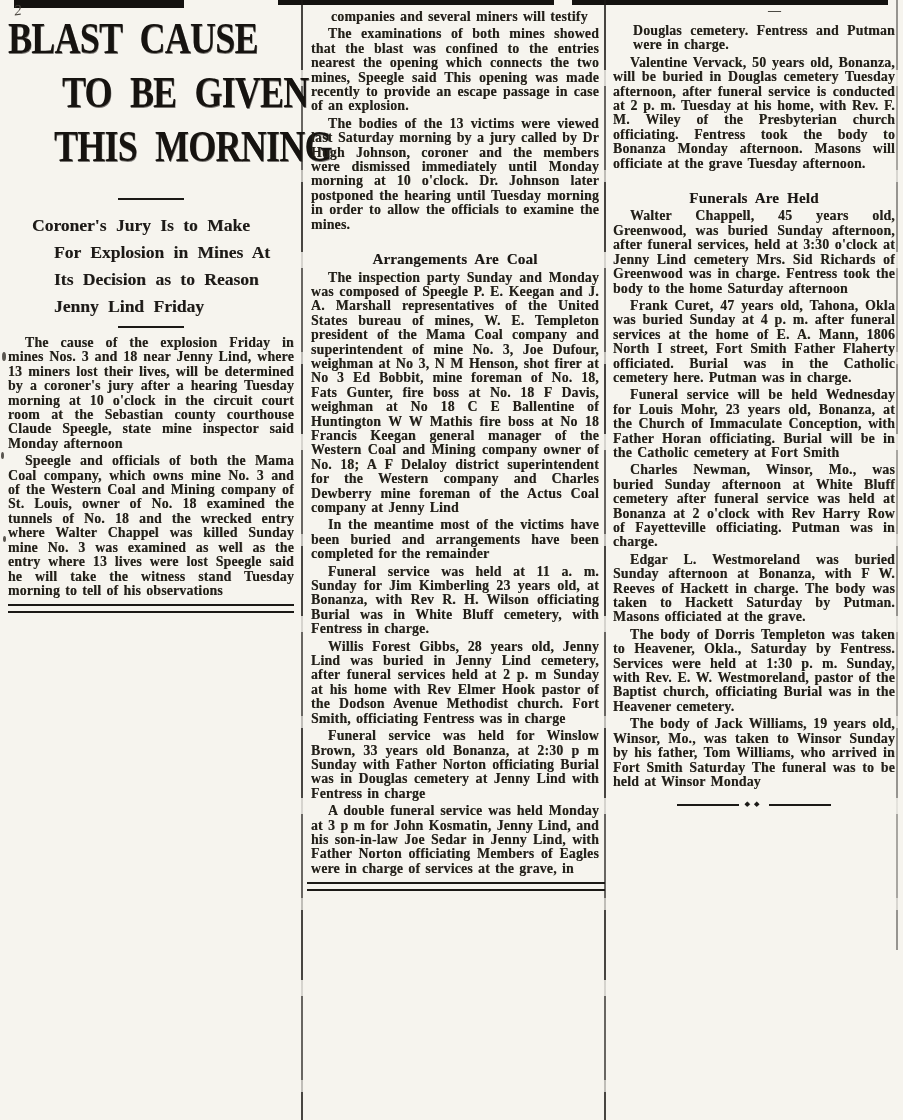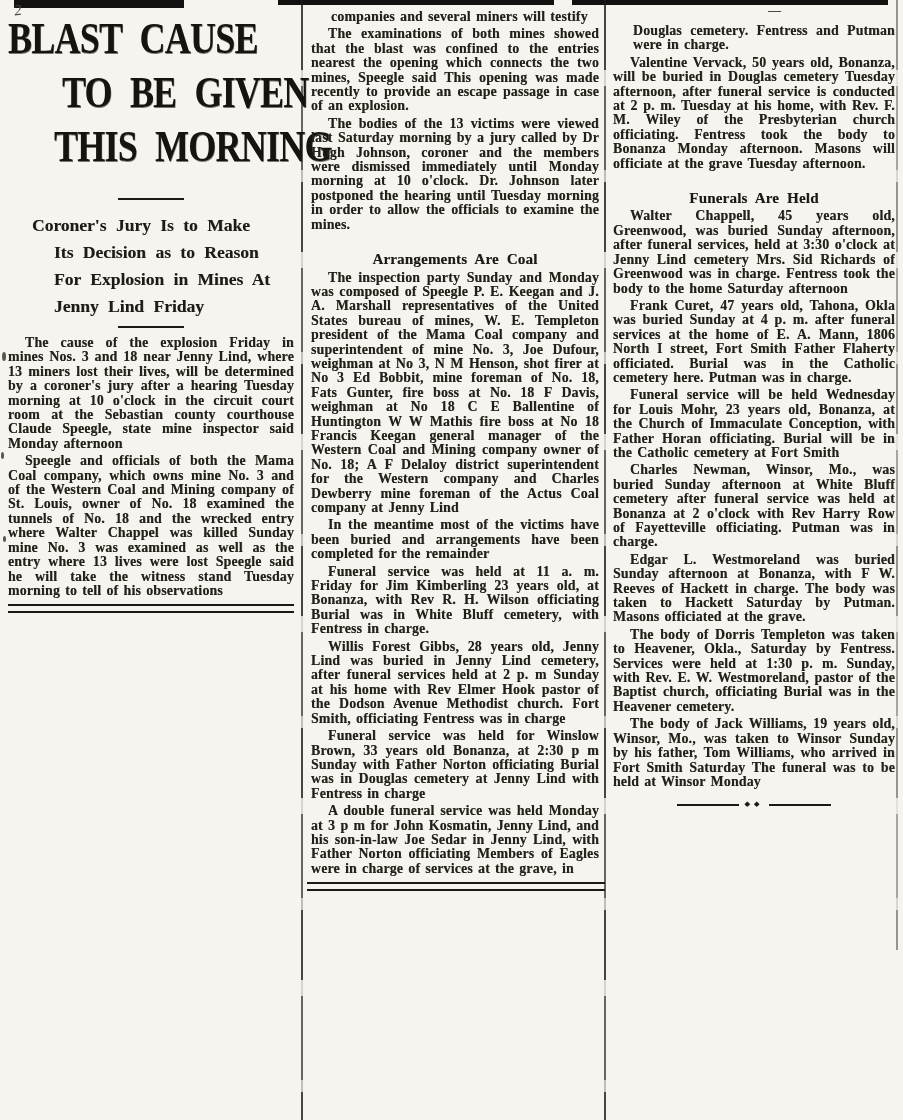--- a/index.html
+++ b/index.html
@@ -86,41 +86,41 @@
   <div class="vrule" style="left:896px;top:0;height:950px;opacity:.55;"></div>
 
   <div class="hl" style="left:8px;top:16px;">BLAST CAUSE</div>
   <div class="hl" style="left:62px;top:70px;">TO BE GIVEN</div>
   <div class="hl" style="left:54px;top:124px;">THIS MORNING</div>
 
   <div class="small-rule" style="left:118px;top:198px;width:66px;"></div>
 
   <div class="deck">
     <div>Coroner's Jury Is to Make</div>
+    <div class="cont">For Explosion in Mines At</div>
     <div class="cont">Its Decision as to Reason</div>
-    <div class="cont">For Explosion in Mines At</div>
     <div class="cont">Jenny Lind Friday</div>
   </div>
 
   <div class="small-rule" style="left:118px;top:326px;width:66px;"></div>
 
   <div class="col" style="left:8px;top:336px;width:286px;">
     <p>The cause of the explosion Friday in mines Nos. 3 and 18 near Jenny Lind, where 13 miners lost their lives, will be determined by a coroner's jury after a hearing Tuesday morning at 10 o'clock in the circuit court room at the Sebastian county courthouse Claude Speegle, state mine inspector said Monday afternoon</p>
     <p>Speegle and officials of both the Mama Coal company, which owns mine No. 3 and of the Western Coal and Mining company of St. Louis, owner of No. 18 examined the tunnels of No. 18 and the wrecked entry where Walter Chappel was killed Sunday mine No. 3 was examined as well as the entry where 13 lives were lost Speegle said he will take the witness stand Tuesday morning to tell of his observations</p>
     <div class="double-rule" style="margin-top:6px;"></div>
   </div>
 
   <div class="col" style="left:311px;top:10px;width:288px;">
     <p class="noind">companies and several miners will testify</p>
     <p>The examinations of both mines showed that the blast was confined to the entries nearest the opening which connects the two mines, Speegle said This opening was made recently to provide an escape passage in case of an explosion.</p>
     <p>The bodies of the 13 victims were viewed last Saturday morning by a jury called by Dr Hugh Johnson, coroner and the members were dismissed immediately until Monday morning at 10 o'clock. Dr. Johnson later postponed the hearing until Tuesday morning in order to allow the officials to examine the mines.</p>
     <div class="subhead">Arrangements Are Coal</div>
     <p>The inspection party Sunday and Monday was composed of Speegle P. E. Keegan and J. A. Marshall representatives of the United States bureau of mines, W. E. Templeton president of the Mama Coal company and superintendent of mine No. 3, Joe Dufour, weighman at No 3, N M Henson, shot firer at No 3 Ed Bobbit, mine foreman of No. 18, Fats Gunter, fire boss at No. 18 F Davis, weighman at No 18 C E Ballentine of Huntington W W Mathis fire boss at No 18 Francis Keegan general manager of the Western Coal and Mining company owner of No. 18; A F Delaloy district superintendent for the Western company and Charles Dewberry mine foreman of the Actus Coal company at Jenny Lind</p>
     <p>In the meantime most of the victims have been buried and arrangements have been completed for the remainder</p>
-    <p>Funeral service was held at 11 a. m. Friday for Jim Kimberling 23 years old, at Bonanza, with Rev R. H. Wilson officiating Burial was in White Bluff cemetery, with Fentress in charge.</p>
+    <p>Funeral service was held at 11 a. m. Sunday for Jim Kimberling 23 years old, at Bonanza, with Rev R. H. Wilson officiating Burial was in White Bluff cemetery, with Fentress in charge.</p>
     <p>Willis Forest Gibbs, 28 years old, Jenny Lind was buried in Jenny Lind cemetery, after funeral services held at 2 p. m Sunday at his home with Rev Elmer Hook pastor of the Dodson Avenue Methodist church. Fort Smith, officiating Fentress was in charge</p>
     <p>Funeral service was held for Winslow Brown, 33 years old Bonanza, at 2:30 p m Sunday with Father Norton officiating Burial was in Douglas cemetery at Jenny Lind with Fentress in charge</p>
     <p>A double funeral service was held Monday at 3 p m for John Kosmatin, Jenny Lind, and his son-in-law Joe Sedar in Jenny Lind, with Father Norton officiating Members of Eagles were in charge of services at the grave, in</p>
     <div class="double-rule" style="margin:6px -6px 0 -4px;"></div>
   </div>
 
   <div class="col" style="left:613px;top:24px;width:282px;">
     <p class="noind">Douglas cemetery. Fentress and Putman were in charge.</p>
     <p>Valentine Vervack, 50 years old, Bonanza, will be buried in Douglas cemetery Tuesday afternoon, after funeral service is conducted at 2 p. m. Tuesday at his home, with Rev. F. M. Wiley of the Presbyterian church officiating. Fentress took the body to Bonanza Monday afternoon. Masons will officiate at the grave Tuesday afternoon.</p>
     <div class="subhead">Funerals Are Held</div>

